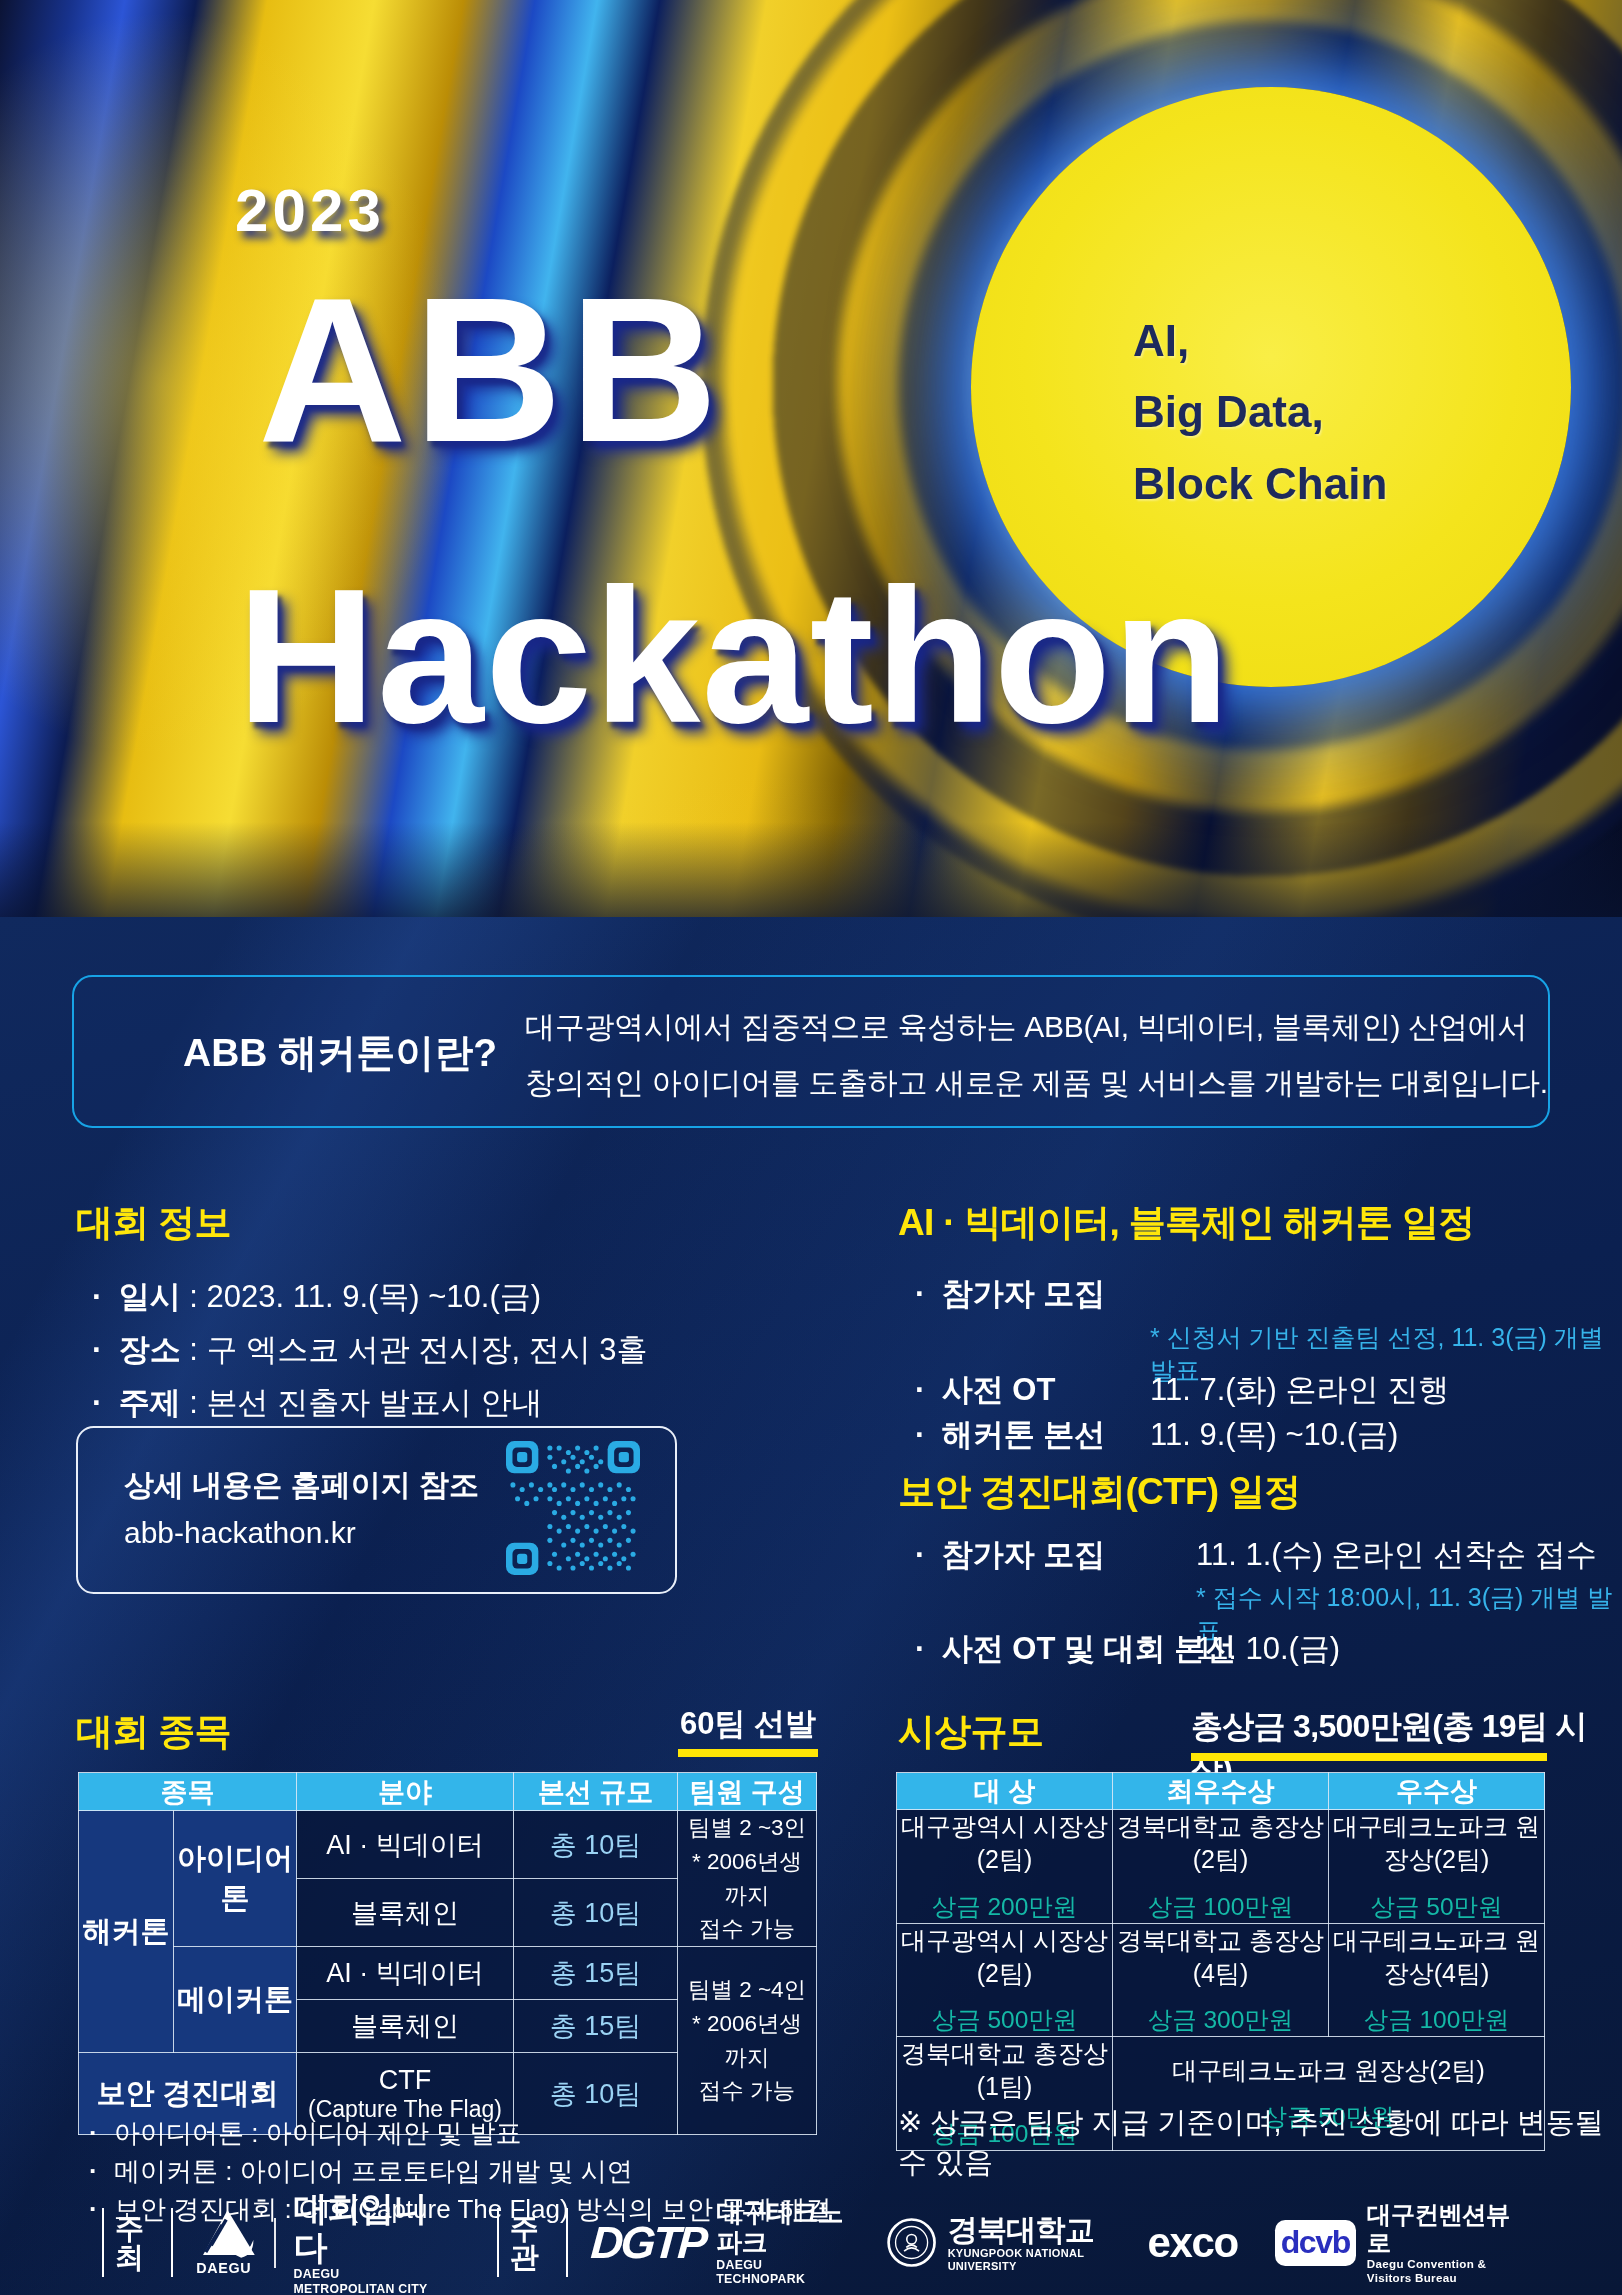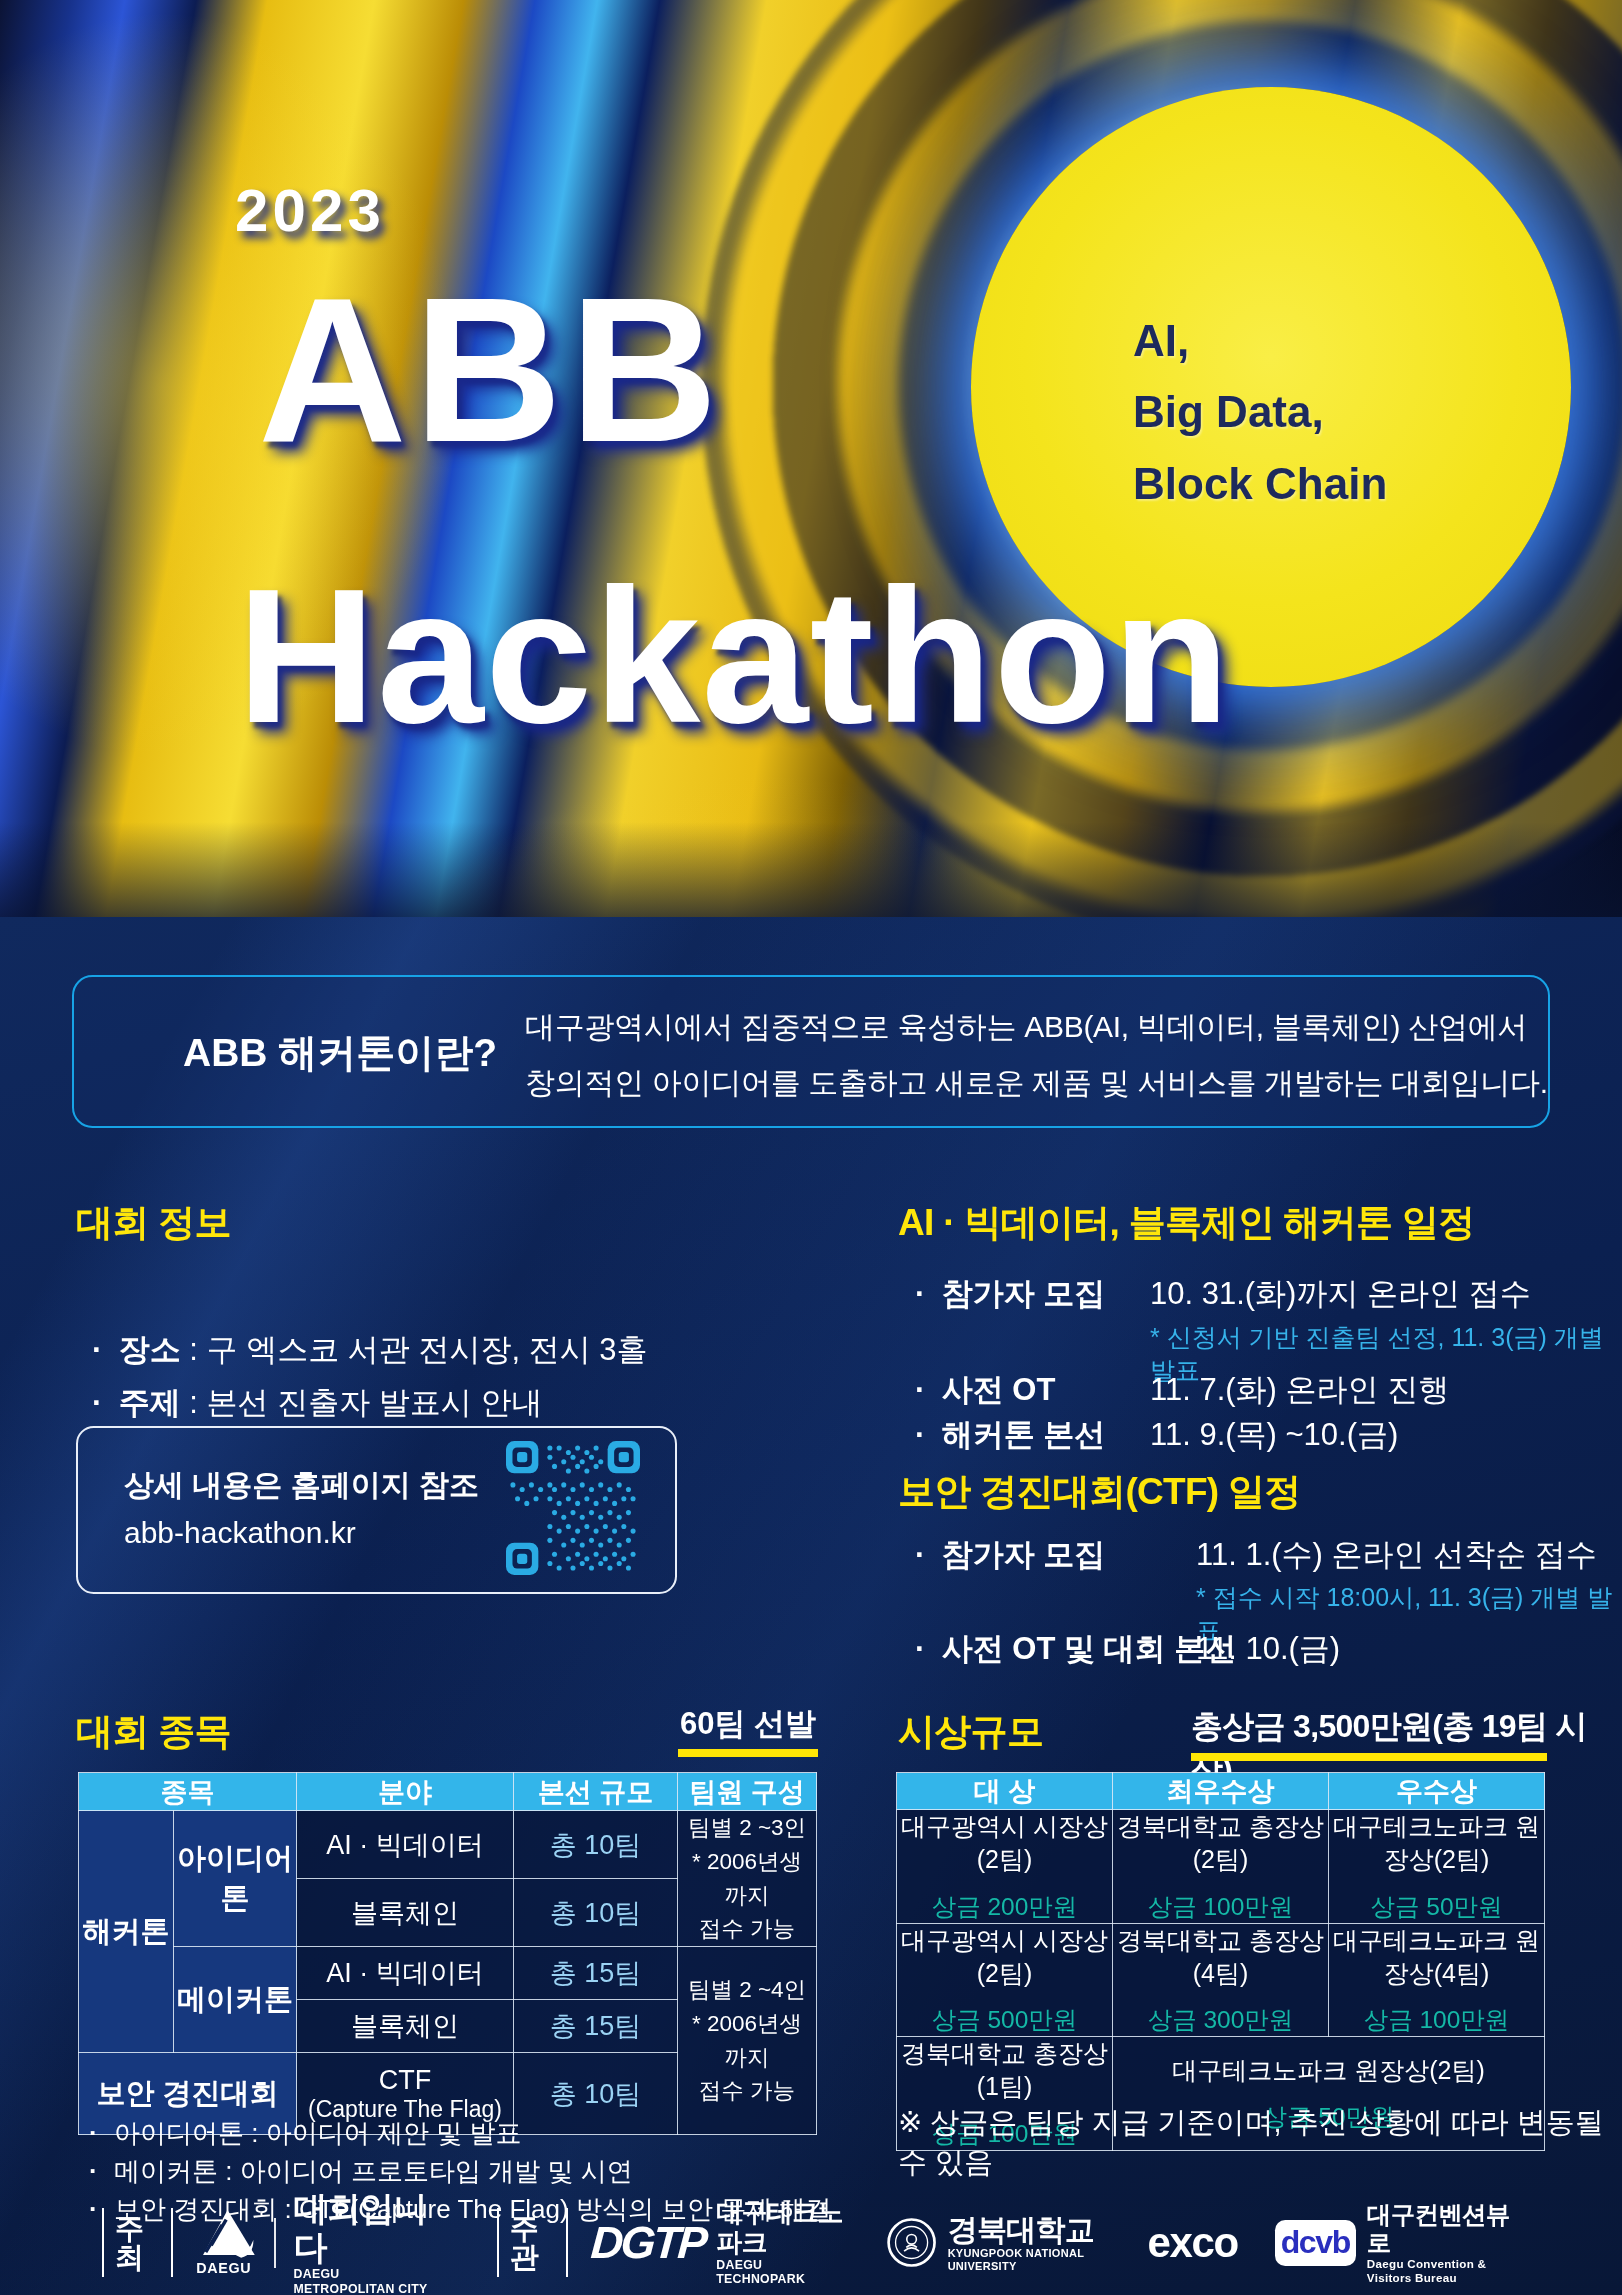--- a/index.html
+++ b/index.html
@@ -124,20 +124,23 @@
   </div>
 
   <div class="lower"></div>
 
   <div class="about-box abs"></div>
   <div class="about-title abs">ABB 해커톤이란?</div>
   <div class="about-line abs" style="left:525px;top:1007px;">대구광역시에서 집중적으로 육성하는 ABB(AI, 빅데이터, 블록체인) 산업에서</div>
   <div class="about-line abs" style="left:525px;top:1063px;">창의적인 아이디어를 도출하고 새로운 제품 및 서비스를 개발하는 대회입니다.</div>
 
   <div class="h-yellow abs" style="left:76px;top:1198px;">대회 정보</div>
+  <div class="info-row abs" style="left:92px;top:1276px;">
+    <span class="dot"></span><span class="ilbl">일시</span><span>2023. 11. 9.(목) ~10.(금)</span>
+  </div>
   <div class="info-row abs" style="left:92px;top:1329px;">
     <span class="dot"></span><span class="ilbl">장소</span><span>구 엑스코 서관 전시장, 전시 3홀</span>
   </div>
   <div class="info-row abs" style="left:92px;top:1382px;">
     <span class="dot"></span><span class="ilbl">주제</span><span>본선 진출자 발표시 안내</span>
   </div>
 
   <div class="qr-box abs"></div>
   <div class="qr-line abs" style="left:124px;top:1465px;font-weight:600;">상세 내용은 홈페이지 참조</div>
   <div class="qr-line abs" style="left:124px;top:1516px;">abb-hackathon.kr</div>
@@ -244,21 +247,20 @@
         <circle cx="18.5" cy="27.5" r="0.55"></circle>
         <circle cx="20.5" cy="26.5" r="0.55"></circle>
         <circle cx="22.5" cy="27.5" r="0.55"></circle>
         <circle cx="24.5" cy="26.5" r="0.55"></circle>
         <circle cx="26.5" cy="27.5" r="0.55"></circle>
     </g>
   </svg>
 
   <div class="h-yellow abs" style="left:898px;top:1198px;">AI · 빅데이터, 블록체인 해커톤 일정</div>
   <div class="sch-lbl abs" style="left:915px;top:1273px;"><span class="dot"></span><span>참가자 모집</span></div>
-  <div class="sch-val abs" style="left:1150px;top:1273px;">10. 31.(화)까지 온라인 접수</div>
   <div class="sch-note abs" style="left:1150px;top:1321px;">* 신청서 기반 진출팀 선정, 11. 3(금) 개별 발표</div>
   <div class="sch-lbl abs" style="left:915px;top:1369px;"><span class="dot"></span><span>사전 OT</span></div>
   <div class="sch-val abs" style="left:1150px;top:1369px;">11. 7.(화) 온라인 진행</div>
   <div class="sch-lbl abs" style="left:915px;top:1414px;"><span class="dot"></span><span>해커톤 본선</span></div>
   <div class="sch-val abs" style="left:1150px;top:1414px;">11. 9.(목) ~10.(금)</div>
 
   <div class="h-yellow abs" style="left:898px;top:1467px;">보안 경진대회(CTF) 일정</div>
   <div class="sch-lbl abs" style="left:915px;top:1534px;"><span class="dot"></span><span>참가자 모집</span></div>
   <div class="sch-val abs" style="left:1196px;top:1534px;">11. 1.(수) 온라인 선착순 접수</div>
   <div class="sch-note abs" style="left:1196px;top:1581px;">* 접수 시작 18:00시, 11. 3(금) 개별 발표</div>

